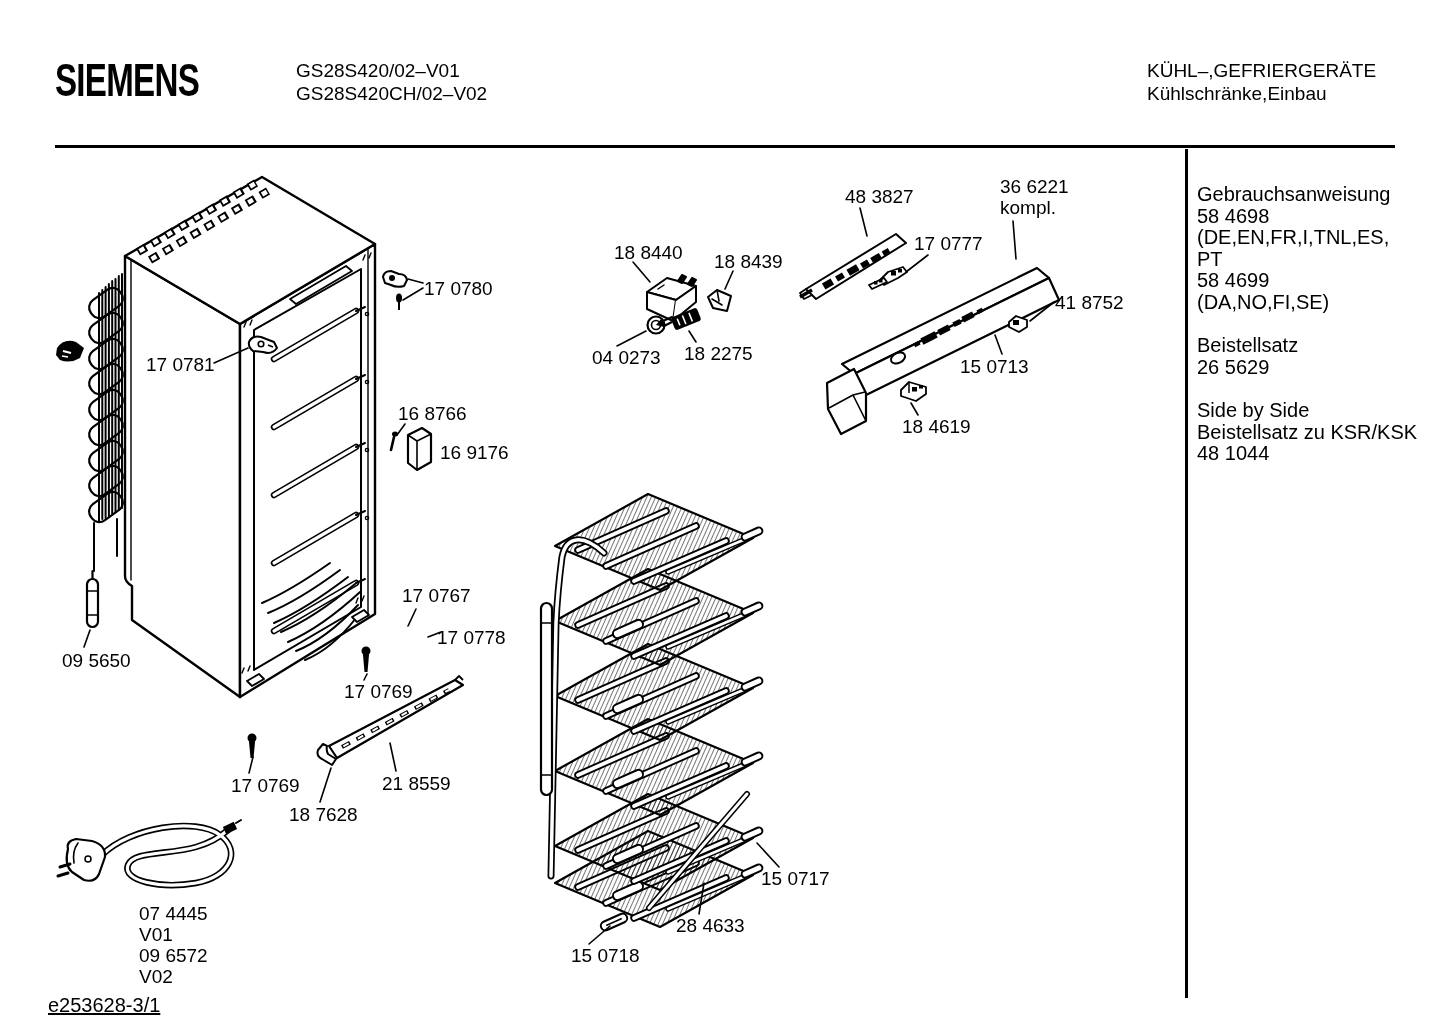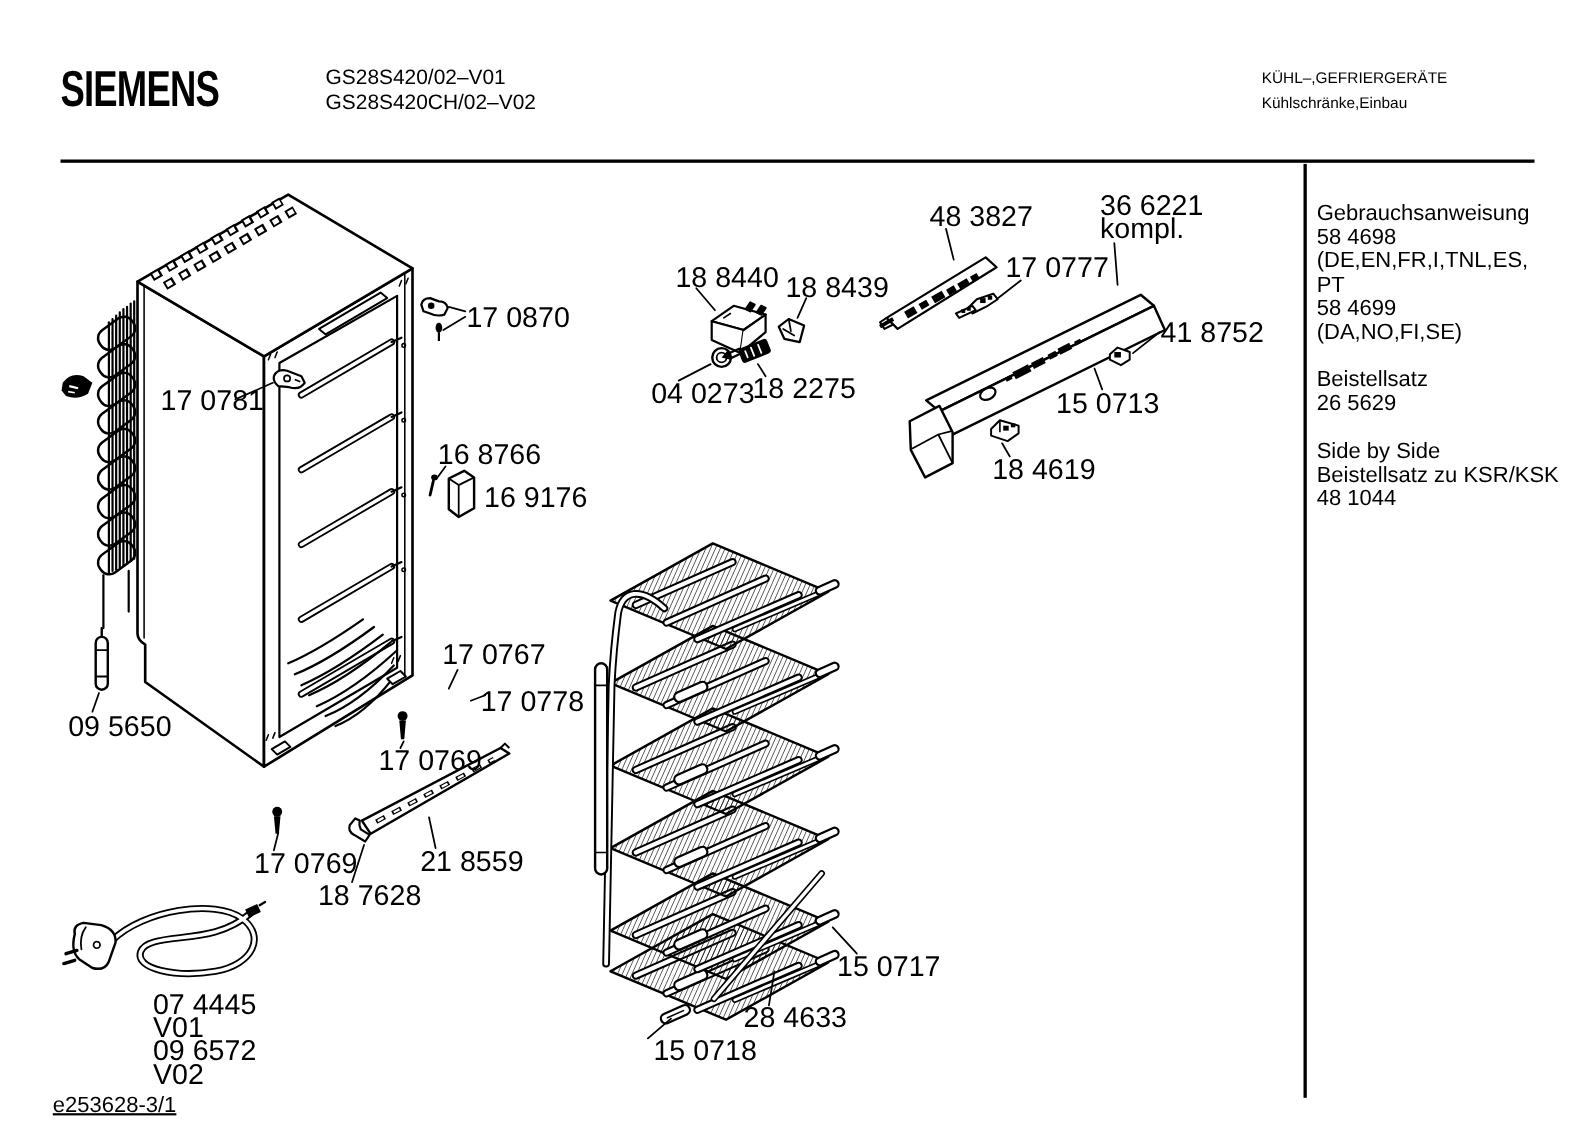--- a/index.html
+++ b/index.html
@@ -1,27 +1,27 @@
 <!DOCTYPE html>
 <html><head>
 <meta charset="utf-8">
 <style>
   html,body{margin:0;padding:0;background:#fff;}
   .page{position:relative;width:1442px;height:1019px;background:#fff;overflow:hidden;
         font-family:"Liberation Sans", sans-serif;color:#000;margin-top:31px;}
   .brand{position:absolute;left:55px;top:22px;font-size:46px;font-weight:bold;
          letter-spacing:-1px;transform:scaleX(.72);transform-origin:left top;white-space:nowrap;}
   .model{position:absolute;left:296px;top:28px;font-size:19px;line-height:23px;white-space:nowrap;}
-  .category{position:absolute;left:1147px;top:28px;font-size:14px;line-height:23px;white-space:nowrap;}
+  .category{position:absolute;left:1147px;top:28px;font-size:19px;line-height:23px;white-space:nowrap;}
   .hrule{position:absolute;left:55px;top:114px;width:1340px;height:3px;background:#000;}
   .vrule{position:absolute;left:1185px;top:118px;width:3px;height:849px;background:#000;}
   .sidebar{position:absolute;left:1197px;top:153px;width:242px;font-size:20px;line-height:21.5px;}
   .sidebar .sec{margin-bottom:22px;}
   .footer{position:absolute;left:48px;top:963px;font-size:20px;white-space:nowrap;text-decoration:underline;}
-  .plabel{position:absolute;font-size:26px;white-space:nowrap;line-height:21px;}
+  .plabel{position:absolute;font-size:19px;white-space:nowrap;line-height:21px;}
   svg.art{position:absolute;left:0;top:0;z-index:1;}
   .txt{position:relative;z-index:2;}
 </style>
 </head>
 <body>
 
 <div class="page">
 
   <svg class="art" width="1442" height="1019" viewBox="0 0 1442 1019">
     <defs>
@@ -429,21 +429,21 @@
         <div>Beistellsatz</div>
         <div>26 5629</div>
       </div>
       <div class="sec">
         <div>Side by Side</div>
         <div>Beistellsatz zu KSR/KSK</div>
         <div>48 1044</div>
       </div>
     </div>
 
-    <span class="plabel" style="left:424px;top:247px">17 0870</span>
+    <span class="plabel" style="left:424px;top:247px">17 0780</span>
     <span class="plabel" style="left:146px;top:323px">17 0781</span>
     <span class="plabel" style="left:398px;top:372px">16 8766</span>
     <span class="plabel" style="left:440px;top:411px">16 9176</span>
     <span class="plabel" style="left:62px;top:619px">09 5650</span>
     <span class="plabel" style="left:402px;top:554px">17 0767</span>
     <span class="plabel" style="left:437px;top:596px">17 0778</span>
     <span class="plabel" style="left:344px;top:650px">17 0769</span>
     <span class="plabel" style="left:231px;top:744px">17 0769</span>
     <span class="plabel" style="left:382px;top:742px">21 8559</span>
     <span class="plabel" style="left:289px;top:773px">18 7628</span>
@@ -461,17 +461,17 @@
     <div class="plabel" style="left:1000px;top:145px">
       <div>36 6221</div>
       <div>kompl.</div>
     </div>
     <span class="plabel" style="left:914px;top:202px">17 0777</span>
     <span class="plabel" style="left:1055px;top:261px">41 8752</span>
     <span class="plabel" style="left:960px;top:325px">15 0713</span>
     <span class="plabel" style="left:902px;top:385px">18 4619</span>
     <span class="plabel" style="left:761px;top:837px">15 0717</span>
     <span class="plabel" style="left:676px;top:884px">28 4633</span>
-    <span class="plabel" style="left:594px;top:914px">15 0718</span>
+    <span class="plabel" style="left:571px;top:914px">15 0718</span>
 
     <div class="footer">e253628-3/1</div>
   </div>
 </div>
 
 </body></html>

